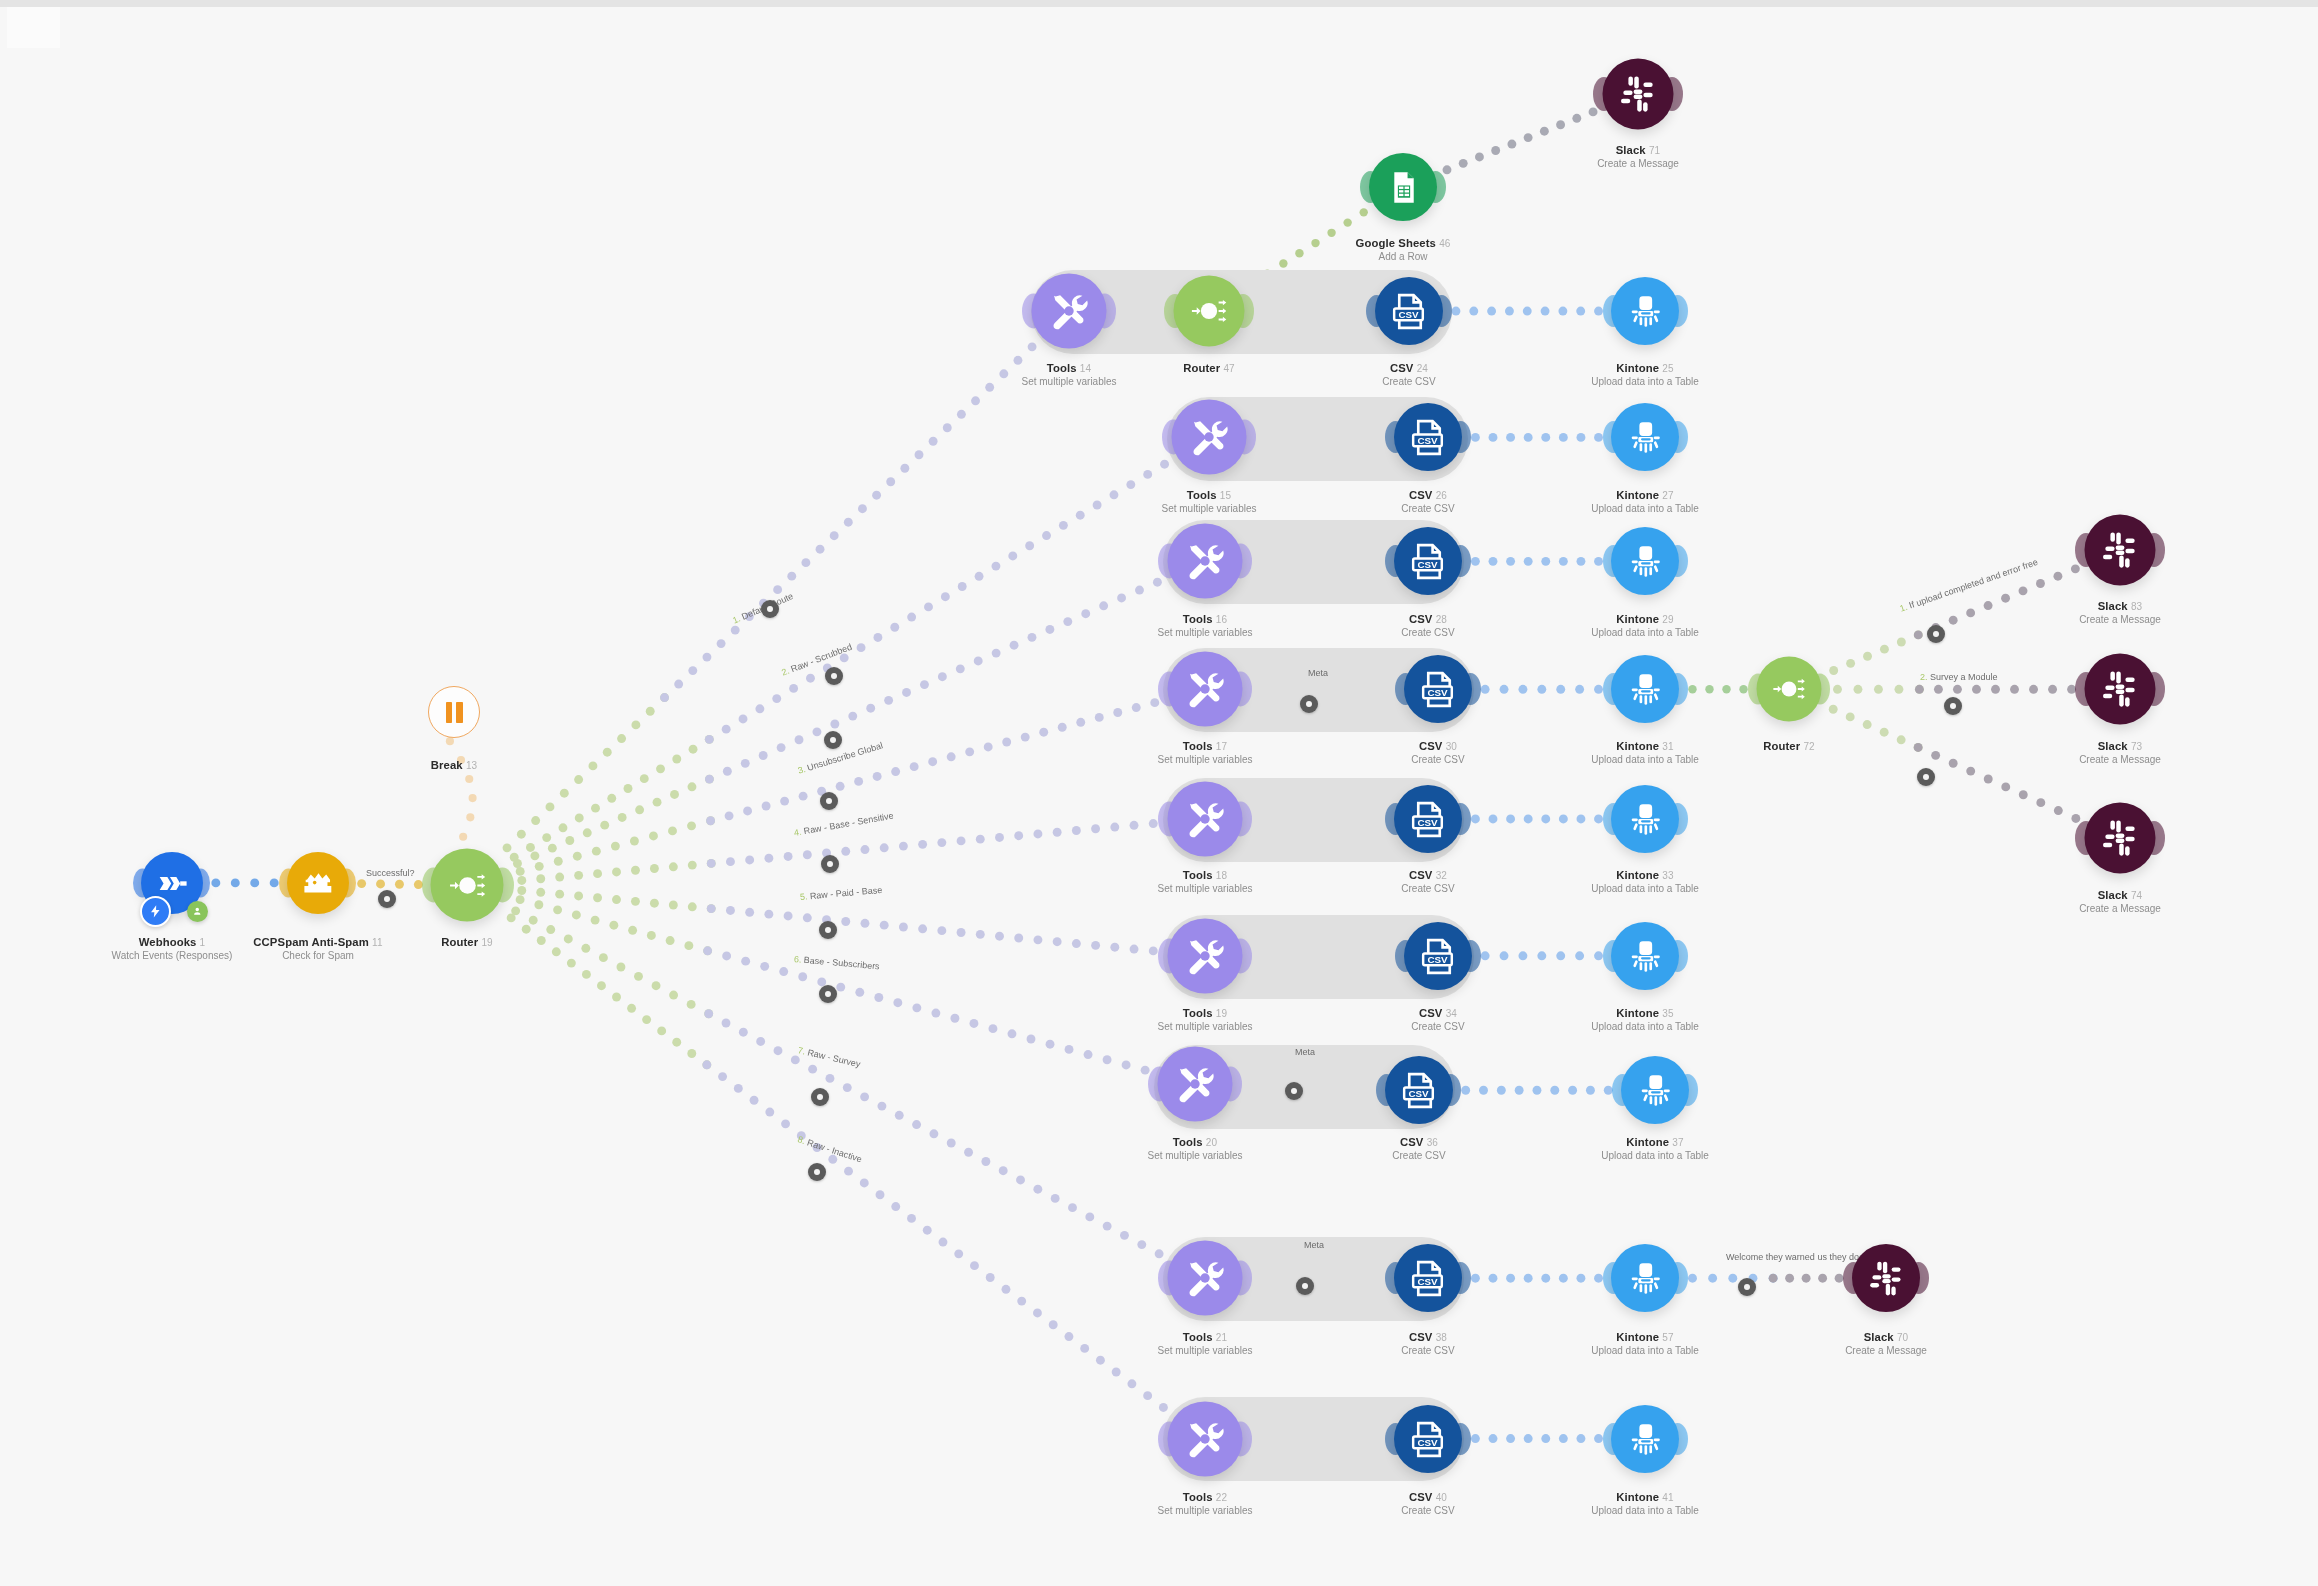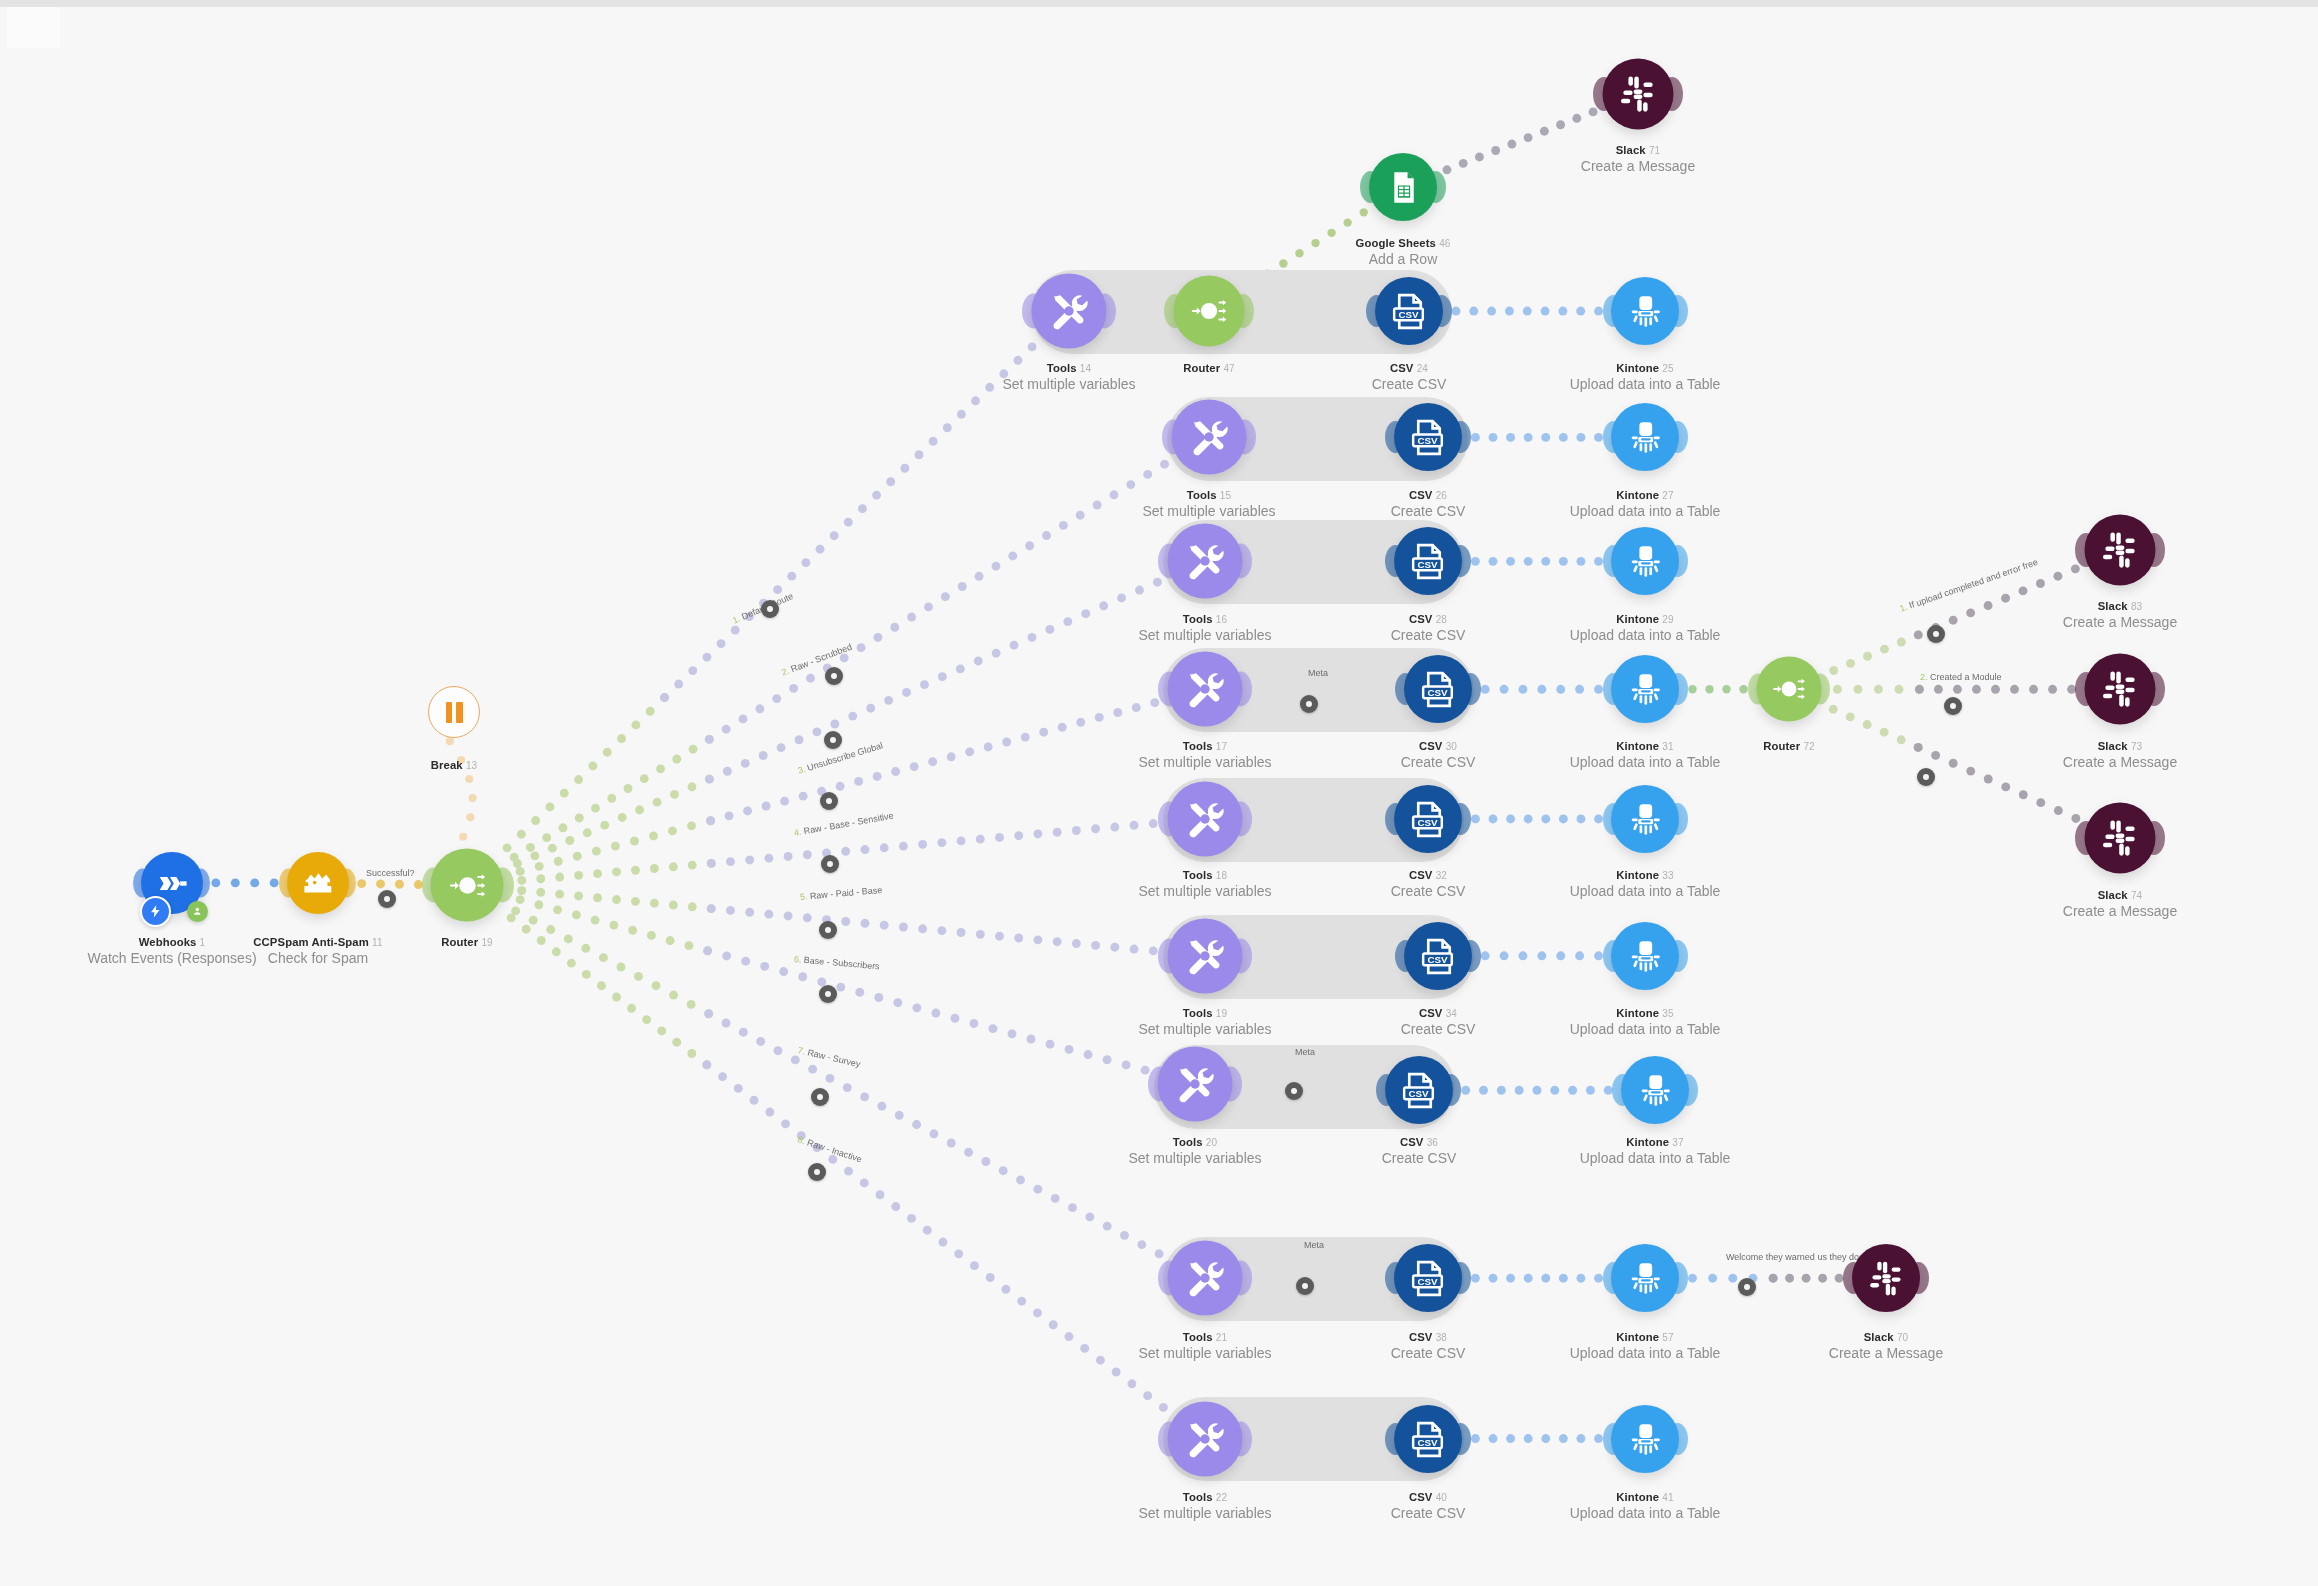--- a/index.html
+++ b/index.html
@@ -72,21 +72,21 @@
     z-index: 6;
   }
   .nlabel .t1 {
     font-size: 11.3px; font-weight: bold; color: #2b2b2b;
     letter-spacing: 0.1px;
   }
   .nlabel .t1 .idx {
     font-weight: normal; color: #b2b2b2; font-size: 10px; margin-left: 3.2px;
   }
   .nlabel .t2 {
-    font-size: 14px; color: #8d8d8d; margin-top: 1.6px; font-weight: normal;
+    font-size: 10px; color: #8d8d8d; margin-top: 1.6px; font-weight: normal;
   }
 
   
   .elabel {
     position: absolute;
     font-size: 9px;
     color: #6c6c6c;
     white-space: nowrap;
     z-index: 4;
     transform-origin: left center;
@@ -1603,21 +1603,21 @@
       <div class="elabel" style="left: 798px; top: 766px; transform: rotate(-17deg);"><span class="rnum">3.</span><span>Unsubscribe Global</span></div>
       <div class="elabel" style="left: 794px; top: 828px; transform: rotate(-10deg);"><span class="rnum">4.</span><span>Raw - Base - Sensitive</span></div>
       <div class="elabel" style="left: 800px; top: 892px; transform: rotate(-5deg);"><span class="rnum">5.</span><span>Raw - Paid - Base</span></div>
       <div class="elabel" style="left: 794px; top: 954px; transform: rotate(5deg);"><span class="rnum">6.</span><span>Base - Subscribers</span></div>
       <div class="elabel" style="left: 798px; top: 1045px; transform: rotate(13deg);"><span class="rnum">7.</span><span>Raw - Survey</span></div>
       <div class="elabel" style="left: 798px; top: 1134px; transform: rotate(18deg);"><span class="rnum">8.</span><span>Raw - Inactive</span></div>
       <div class="elabel" style="left: 1308px; top: 668px; transform: rotate(0deg);"><span>Meta</span></div>
       <div class="elabel" style="left: 1295px; top: 1047px; transform: rotate(0deg);"><span>Meta</span></div>
       <div class="elabel" style="left: 1304px; top: 1240px; transform: rotate(0deg);"><span>Meta</span></div>
       <div class="elabel" style="left: 1900px; top: 604px; transform: rotate(-19deg);"><span class="rnum">1.</span><span>If upload completed and error free</span></div>
-      <div class="elabel" style="left: 1920px; top: 672px; transform: rotate(0deg);"><span class="rnum">2.</span><span>Created a Module</span></div>
+      <div class="elabel" style="left: 1920px; top: 672px; transform: rotate(0deg);"><span class="rnum">2.</span><span>Survey a Module</span></div>
       <div class="elabel" style="left: 1726px; top: 1252px; transform: rotate(0deg);"><span>Welcome they warned us they doesn't</span></div>
     </div>
   <div id="gear-layer">
       <div class="gear" style="left: 387px; top: 899px;"></div>
       <div class="gear" style="left: 770px; top: 609px;"></div>
       <div class="gear" style="left: 834px; top: 676px;"></div>
       <div class="gear" style="left: 833px; top: 740px;"></div>
       <div class="gear" style="left: 829px; top: 801px;"></div>
       <div class="gear" style="left: 830px; top: 864px;"></div>
       <div class="gear" style="left: 828px; top: 930px;"></div>

